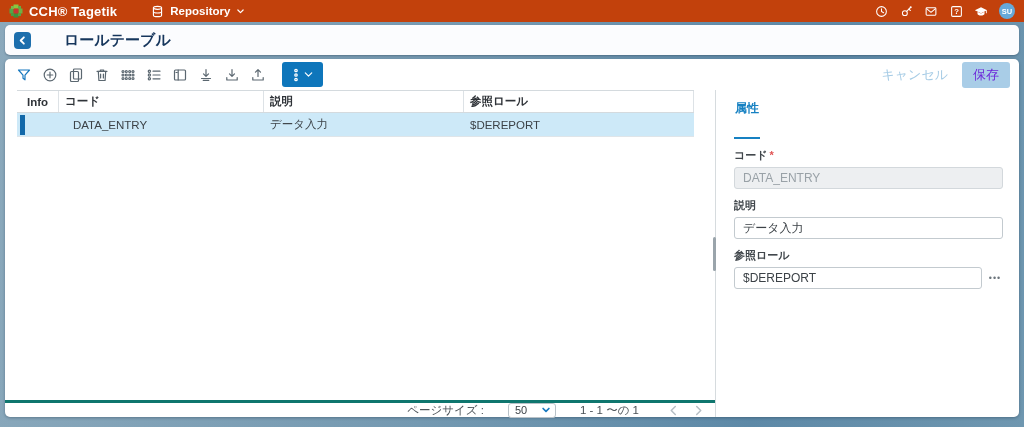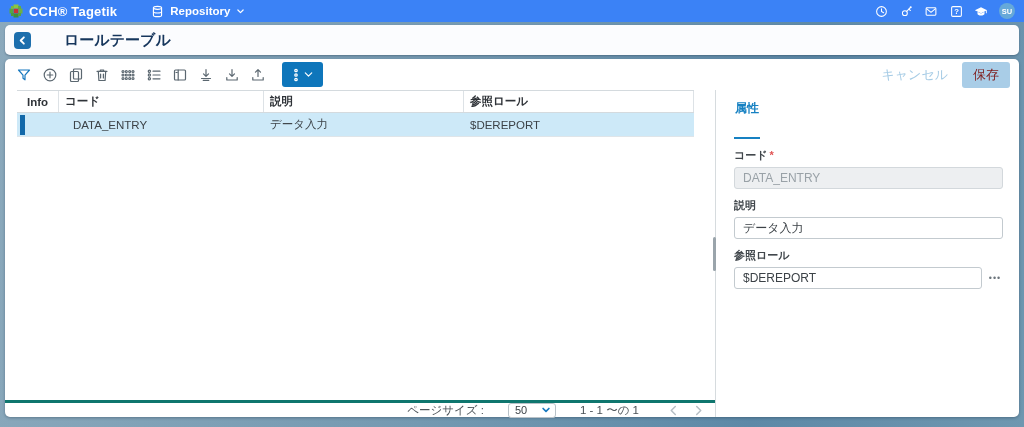--- a/index.html
+++ b/index.html
@@ -1,21 +1,21 @@
 <!DOCTYPE html>
 <html><head>
 <meta charset="utf-8">
 <style>
   * { margin:0; padding:0; box-sizing:border-box; }
   html,body { width:1024px; height:427px; overflow:hidden;
     font-family:"Liberation Sans","DejaVu Sans",sans-serif;
     background:linear-gradient(100deg,#8ba9bc 0%,#7499b1 45%,#5d89a7 75%,#6f97b0 100%); }
 
   
-  .navbar { height:22px; background:#3b82f6; display:flex; align-items:center; padding:0 9px; }
+  .navbar { height:22px; background:#c2410c; display:flex; align-items:center; padding:0 9px; }
   .brand { display:flex; align-items:center; gap:6px; }
   .brand-name { color:#fff; font-size:13px; font-weight:bold; letter-spacing:.2px; }
   .nav-menu { display:flex; align-items:center; gap:6px; margin-left:34px; color:#fff;
     font-size:11.5px; font-weight:bold; cursor:pointer; }
   .nav-right { margin-left:auto; display:flex; align-items:center; gap:11px; }
   .nav-ic { width:14px; height:14px; display:flex; align-items:center; justify-content:center; }
   .avatar { width:16px; height:16px; border-radius:50%; background:#66a9d9; color:#fff;
     font-size:7.5px; font-weight:bold; display:flex; align-items:center; justify-content:center; }
 
   
@@ -32,21 +32,21 @@
   
   .toolbar { height:31px; display:flex; align-items:center; padding-left:11px; gap:10px; flex:0 0 auto; }
   .tool { width:16px; height:16px; display:flex; align-items:center; justify-content:center; cursor:pointer; }
   .tool svg { stroke:#5b6770; fill:none; stroke-width:1.2; stroke-linecap:round; stroke-linejoin:round; }
   .tool.blue svg { stroke:#1778bf; }
   .tool-primary { margin-left:6px; width:41px; height:25px; background:#0e76bb; border-radius:3px;
     display:flex; align-items:center; justify-content:center; gap:3px; cursor:pointer; }
   .tool-primary svg { stroke:#fff; fill:none; stroke-width:1.3; stroke-linecap:round; stroke-linejoin:round; }
   .actions { margin-left:auto; display:flex; align-items:center; gap:14px; padding-right:9px; }
   .btn-cancel { font-size:13px; color:#a5cbe5; background:none; border:none; cursor:default; }
-  .btn-save { font-size:13px; color:#7f1d1d; background:#a9cde7; border:none; border-radius:3px;
+  .btn-save { font-size:13px; color:#6d28d9; background:#a9cde7; border:none; border-radius:3px;
     padding:4px 11px; cursor:default; }
 
   
   .content { flex:1; display:flex; min-height:0; position:relative; }
   .left-region { width:710px; display:flex; flex-direction:column; }
   .grid { width:689px;padding-left:12px; }
   .g-head { display:flex; height:23px; border-top:1px solid #d4dade; border-bottom:1px solid #d4dade; }
   .g-head .cell { font-size:11.5px; font-weight:bold; color:#2f3338; display:flex; align-items:center;
     padding:0 6px; border-right:1px solid #dde2e6; }
   .g-row { display:flex; height:24px; background:#cde9f8; border-bottom:1px solid #dfe5e9;

